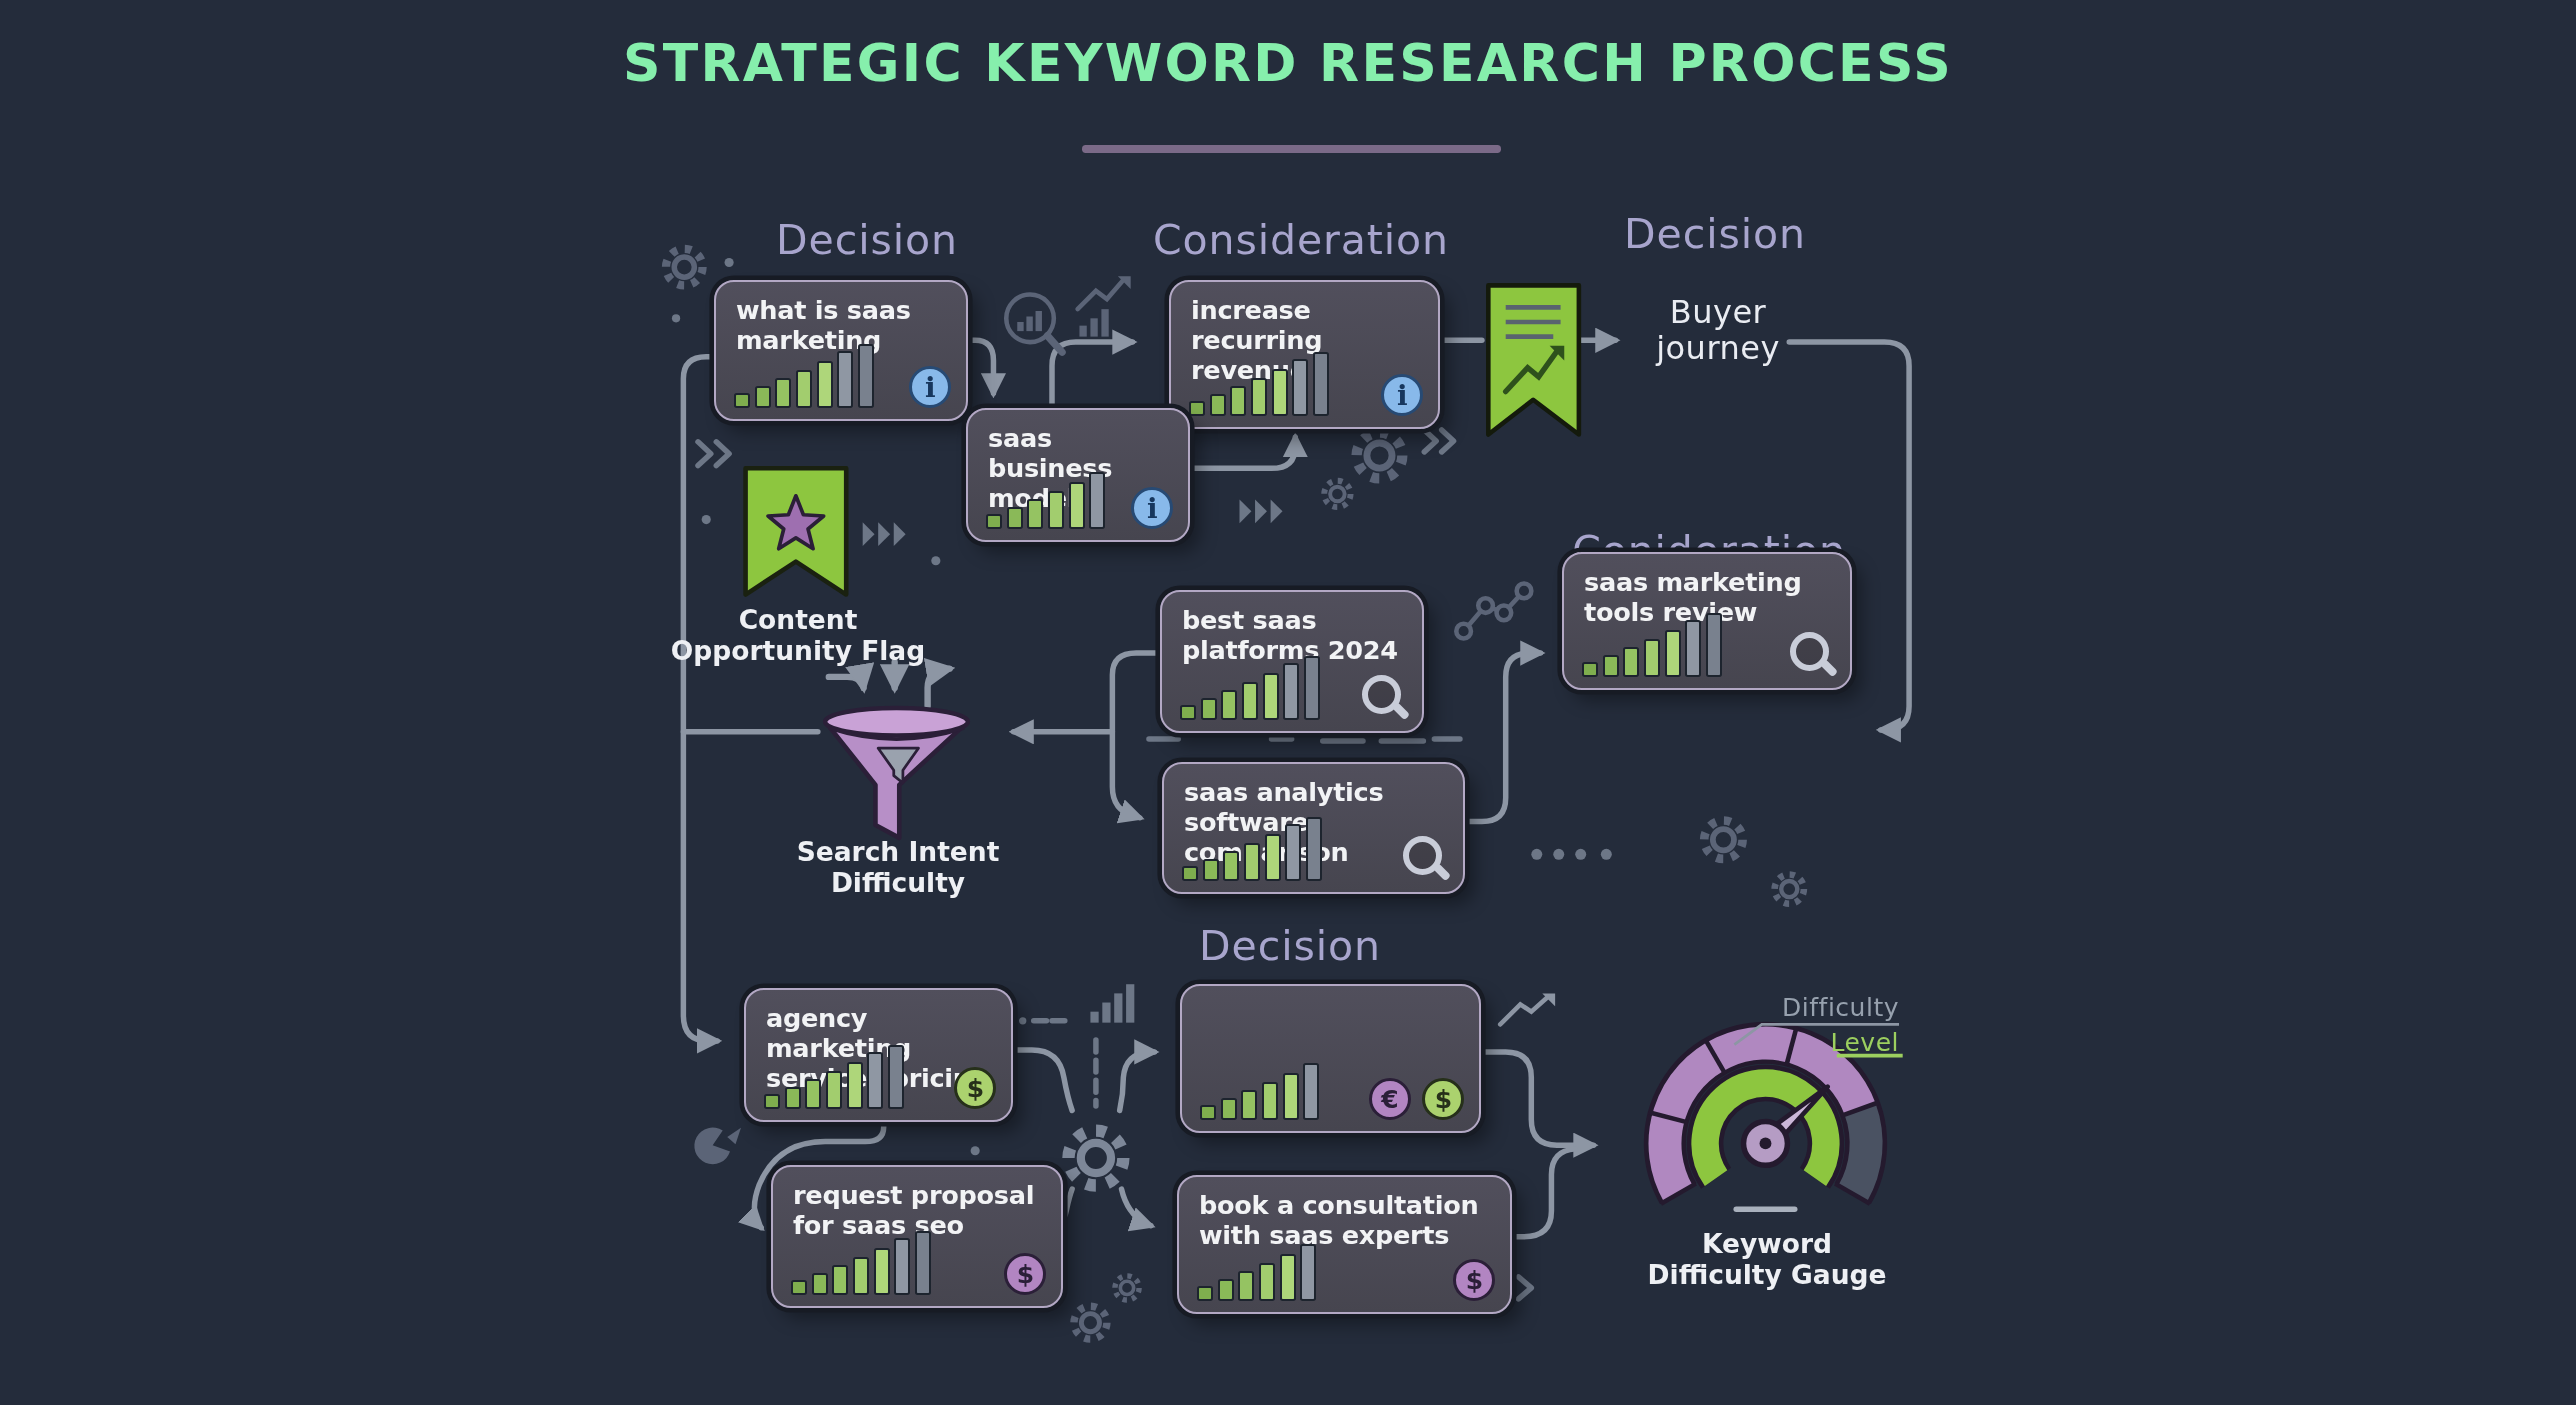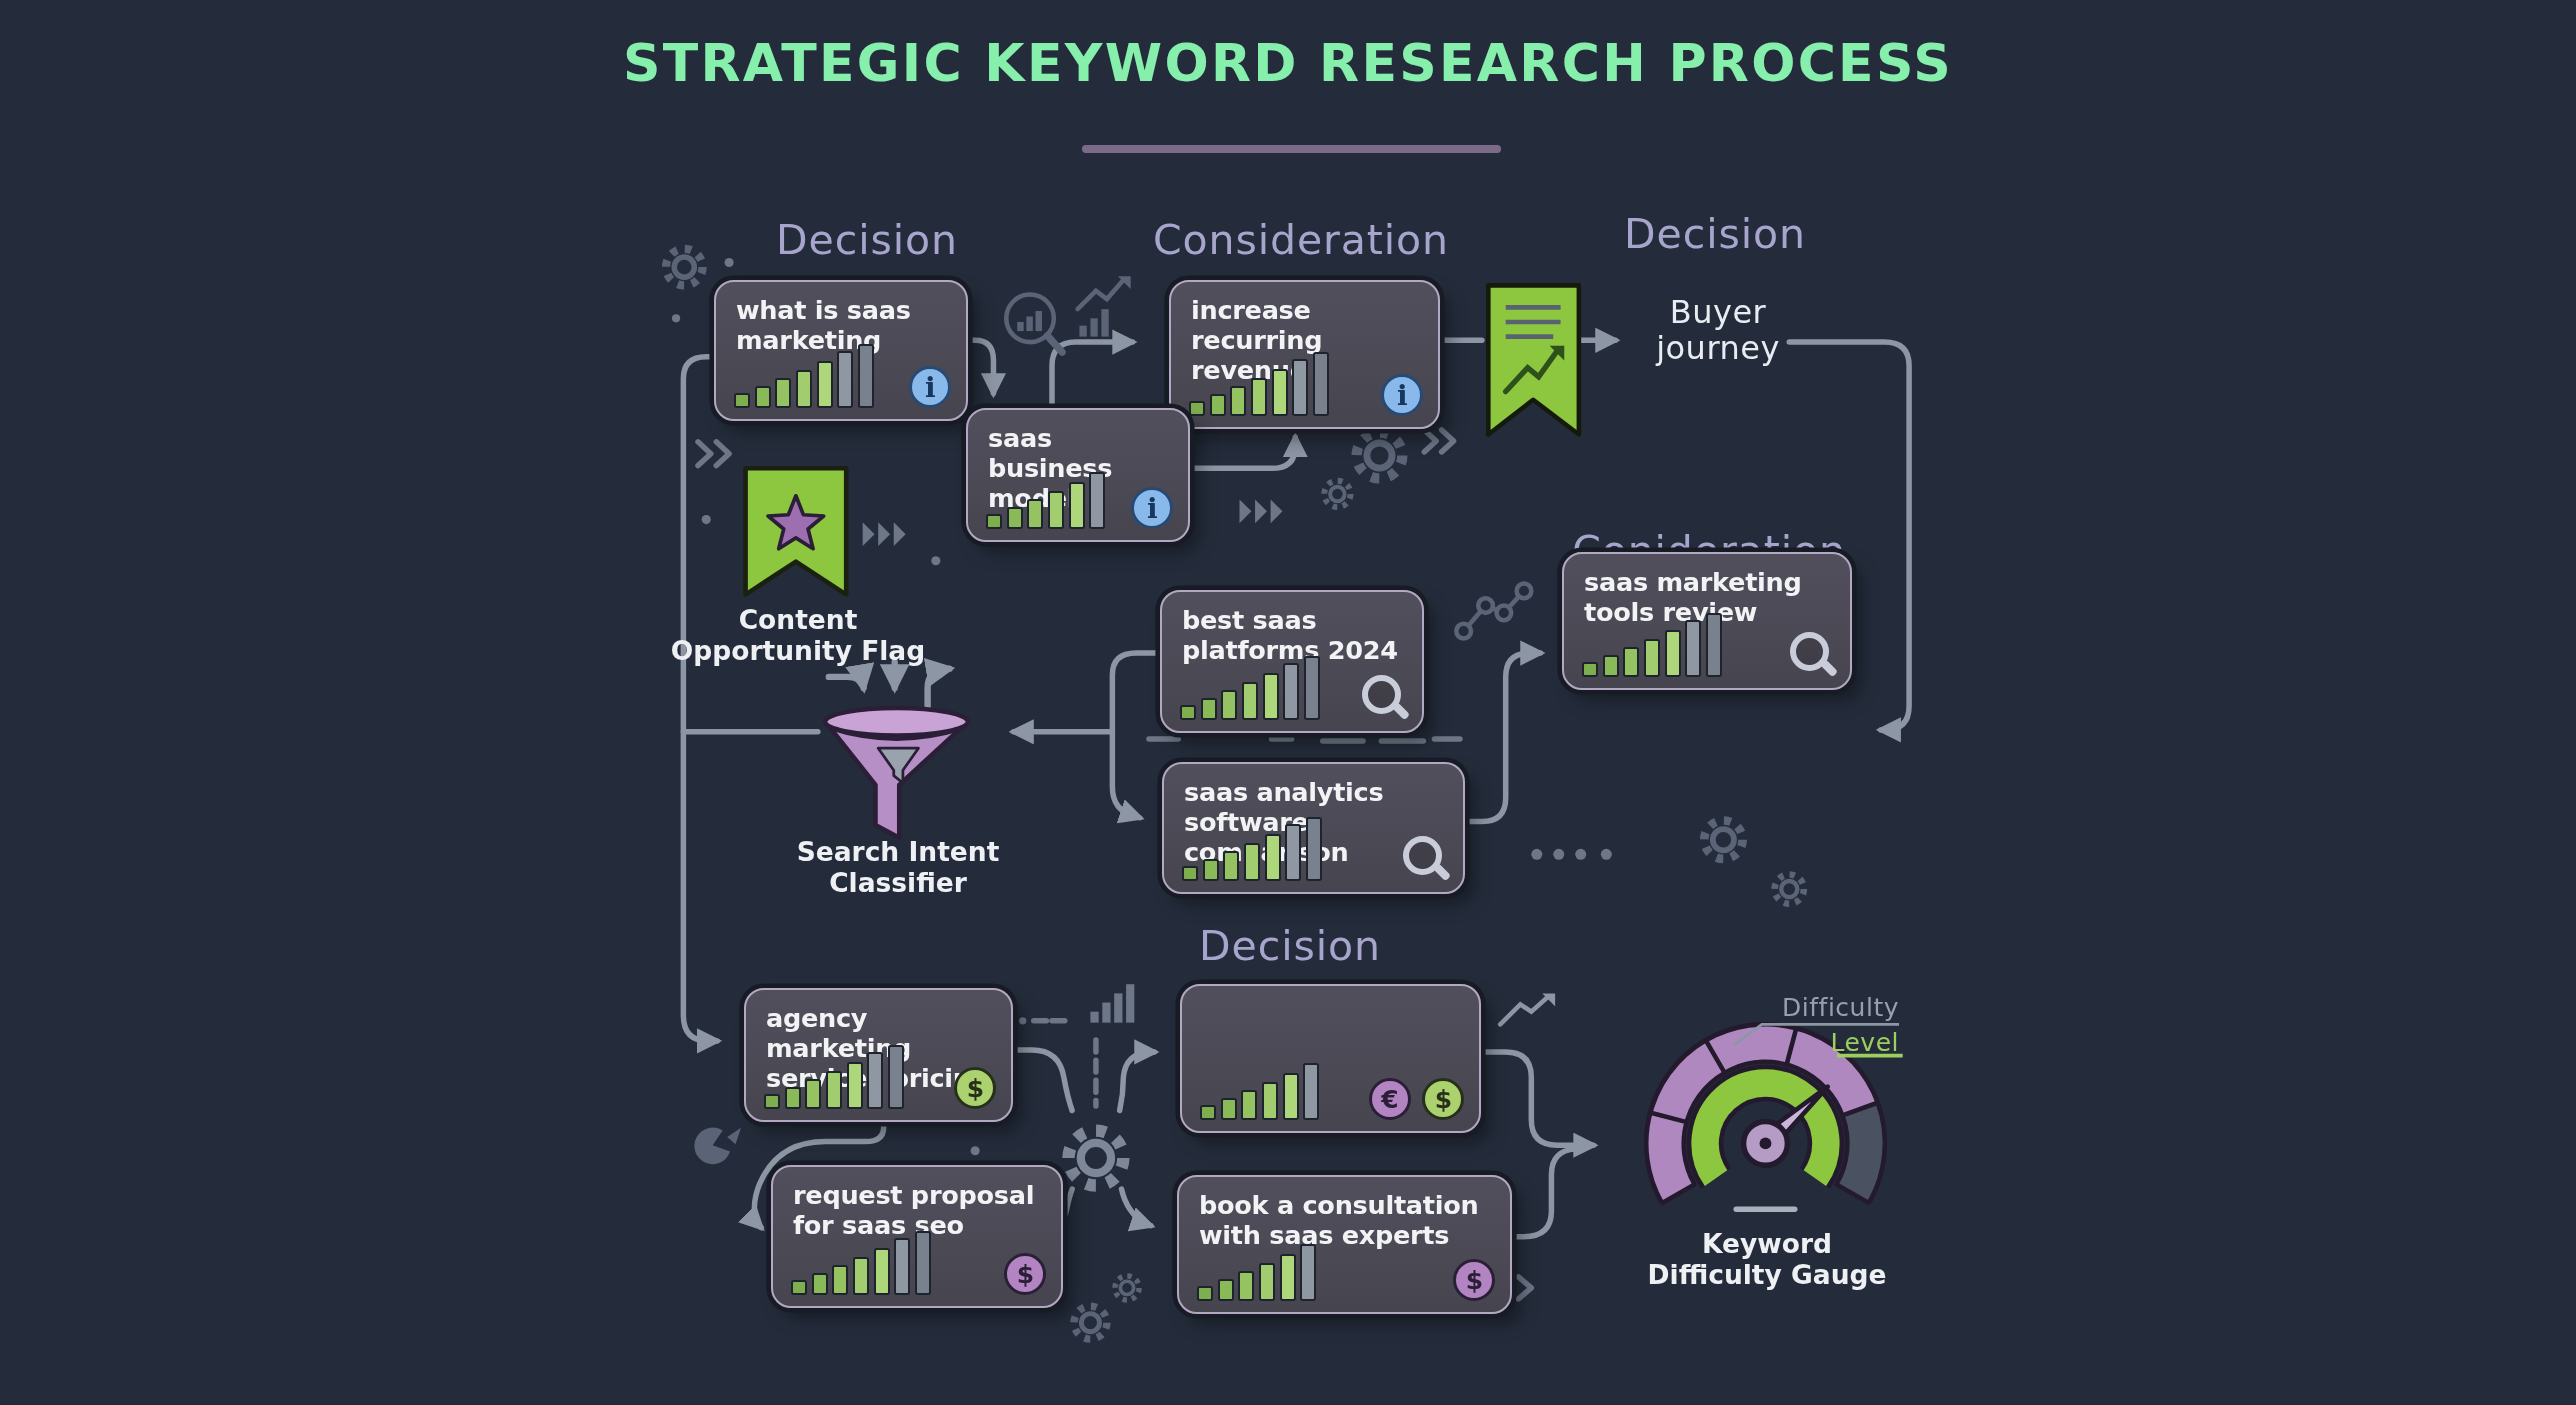--- a/index.html
+++ b/index.html
@@ -253,21 +253,21 @@
   <div class="hdr" style="left:1301px;top:216px;">Consideration</div>
   <div class="hdr" style="left:1715px;top:210px;">Decision</div>
   <div class="hdr" style="left:1709px;top:527px;">Conideration</div>
   <div class="hdr" style="left:1290px;top:922px;">Decision</div>
 
   <div class="caption buyer" style="left:1718px;top:295px;">Buyer
 journey</div>
   <div class="caption" style="left:798px;top:604px;">Content
 Opportunity Flag</div>
   <div class="caption" style="left:898px;top:836px;">Search Intent
-Classifier</div>
+Difficulty</div>
   <div class="caption" style="left:1767px;top:1228px;">Keyword
 Difficulty Gauge</div>
   <div class="gauge-lbl lbl-difficulty">Difficulty</div>
   <div class="gauge-lbl lbl-level">Level</div>
 
   <div class="kw-box b1">
     <div class="kw-text">what is saas
 marketing</div>
     <div class="bars">
         <i></i>

